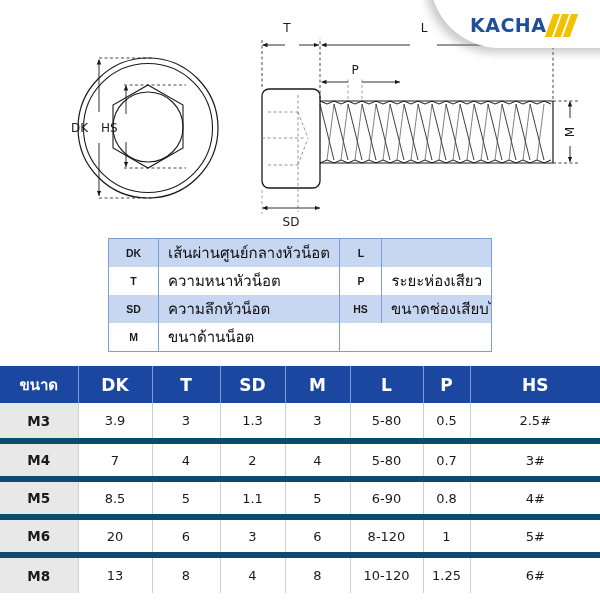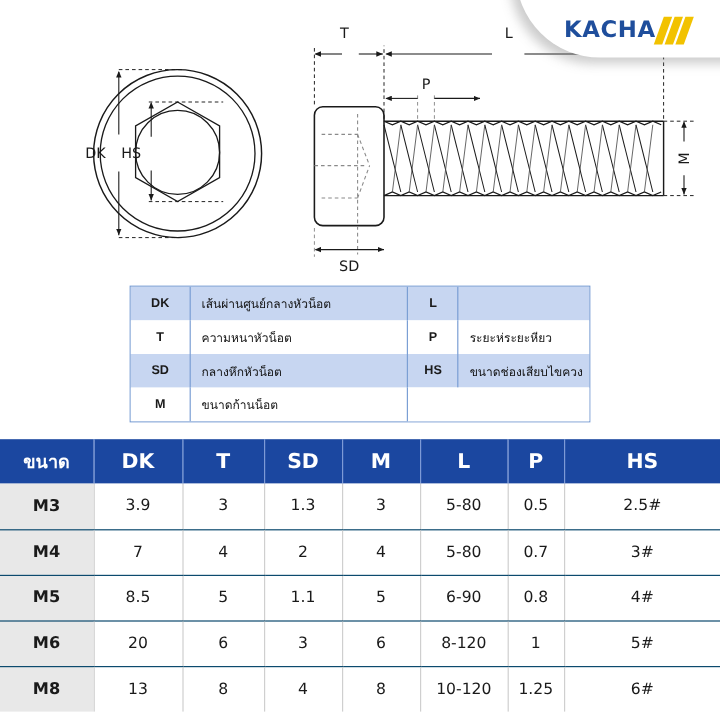--- a/index.html
+++ b/index.html
@@ -75,21 +75,21 @@
     width: 50px;
     justify-content: center;
     font-size: 10.5px;
     font-weight: bold;
     color: #1a1a1a;
     border-right: 1px solid #7b9fd4;
   }
   .lg-val {
     flex: 1;
     padding-left: 9px;
-    font-size: 10px;
+    font-size: 15px;
     color: #111;
     font-family: "DejaVu Sans", sans-serif;
     white-space: nowrap;
     overflow: hidden;
   }
   .lg-left { width: 232px; border-right: 1px solid #7b9fd4; display:flex; }
   .lg-right { width: 151px; display:flex; }
   .lg-right .lg-key { width: 42px; }
   .lg-right.empty { background: #ffffff; }
   .legend-row.last .lg-right { border: none; }
@@ -113,21 +113,21 @@
     font-family: "DejaVu Sans", sans-serif;
     vertical-align: middle;
   }
   .spec th:last-child { border-right: none; }
   .spec th.size-h { font-size: 15px; }
   .spec td {
     height: 38px;
     font-size: 13px;
     color: #1a1a1a;
     text-align: center;
-    border-bottom: 1px solid #0c4a6e;
+    border-bottom: 6px solid #0c4a6e;
     border-right: 1px solid #cfcfcf;
     background: #ffffff;
     font-family: "DejaVu Sans", sans-serif;
     vertical-align: middle;
   }
   .spec td:last-child { border-right: none; }
   .spec td.size-c {
     background: #e8e8e8;
     font-weight: bold;
     font-size: 13.5px;
@@ -288,37 +288,37 @@
         <div class="lg-cell lg-key">L</div>
       </div>
     </div>
     <div class="legend-row plain">
       <div class="lg-left">
         <div class="lg-cell lg-key">T</div>
         <div class="lg-cell lg-val">ความหนาหัวน็อต</div>
       </div>
       <div class="lg-right">
         <div class="lg-cell lg-key">P</div>
-        <div class="lg-cell lg-val">ระยะห่ระยะหียว</div>
+        <div class="lg-cell lg-val">ระยะห่องเสียว</div>
       </div>
     </div>
     <div class="legend-row shade">
       <div class="lg-left">
         <div class="lg-cell lg-key">SD</div>
-        <div class="lg-cell lg-val">กลางหึกหัวน็อต</div>
+        <div class="lg-cell lg-val">ความลึกหัวน็อต</div>
       </div>
       <div class="lg-right">
         <div class="lg-cell lg-key">HS</div>
         <div class="lg-cell lg-val">ขนาดช่องเสียบไขควง</div>
       </div>
     </div>
     <div class="legend-row plain last">
       <div class="lg-left">
         <div class="lg-cell lg-key">M</div>
-        <div class="lg-cell lg-val">ขนาดก้านน็อต</div>
+        <div class="lg-cell lg-val">ขนาด้านน็อต</div>
       </div>
       <div class="lg-right empty"></div>
     </div>
   </div>
 
   <table class="spec">
     <colgroup>
       <col style="width:78px">
         <col style="width:74px">
         <col style="width:68px">

